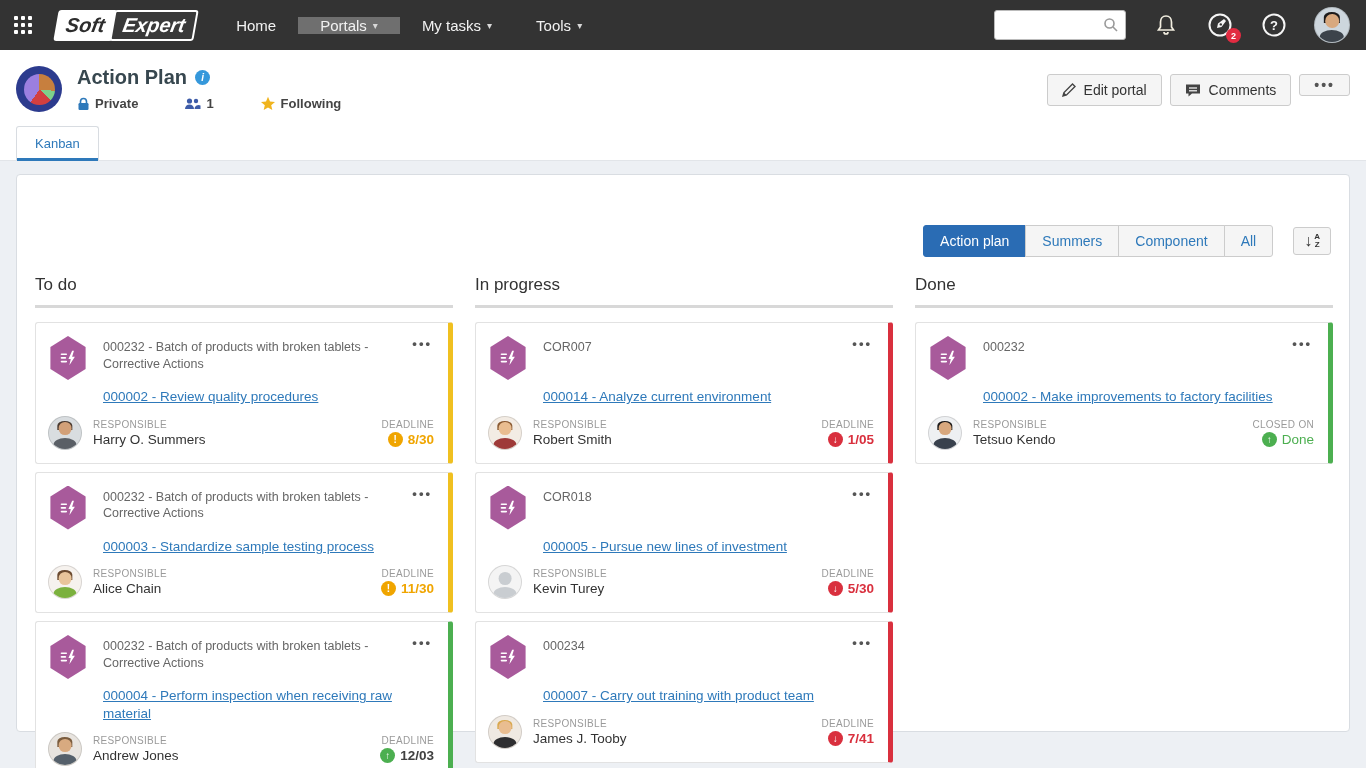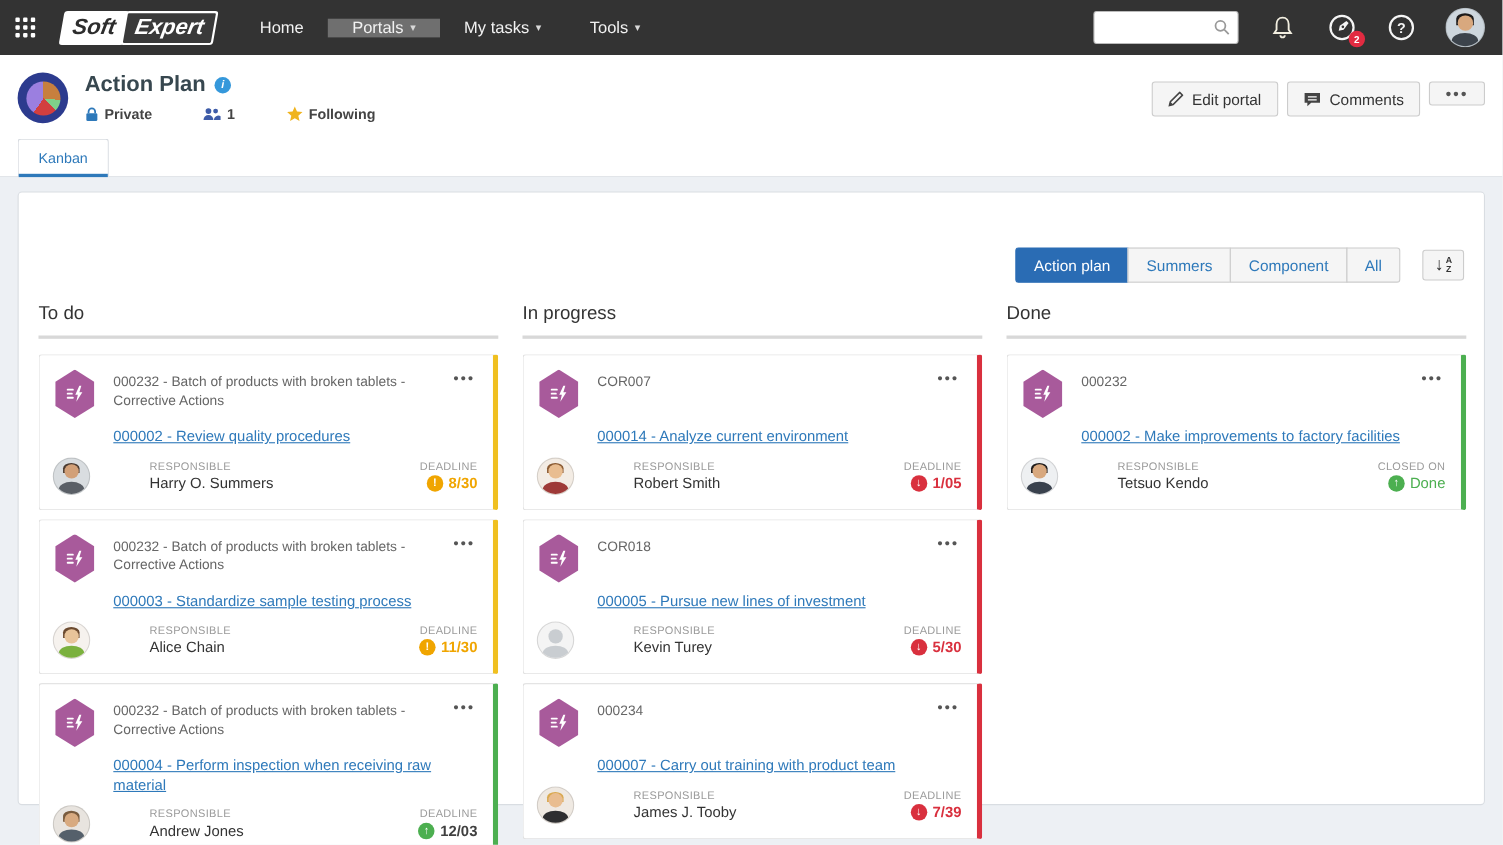--- a/index.html
+++ b/index.html
@@ -93,21 +93,21 @@
   .card.late { border-right-color:#d9303e; }
   .card.ok   { border-right-color:#4caf50; }
   .card-head { display:flex; align-items:flex-start; }
   .hex { width:40px; height:44px; flex:none; background:#a85a9b;
     clip-path:polygon(50% 0%, 94% 25%, 94% 75%, 50% 100%, 6% 75%, 6% 25%);
     display:flex; align-items:center; justify-content:center; }
   .card-context { flex:1; margin:3px 10px 0 15px; font-size:12.5px; color:#666; line-height:1.35; }
   .card-menu { background:none; border:none; color:#888; font-size:13px; cursor:pointer; padding:0 2px; }
   .card-link { display:block; margin:8px 0 10px 55px; font-size:13.5px; font-weight:normal;
     color:#2e79ba; text-decoration:underline; line-height:1.3; }
-  .card-foot { display:flex; align-items:center;gap:43px; }
+  .card-foot { display:flex; align-items:center; }
   .foot-resp { margin-left:11px; flex:1; }
   .lab { font-size:10px; color:#9a9a9a; letter-spacing:.3px; }
   .resp-name { font-size:13.5px; color:#333; margin-top:2px; }
   .foot-date { text-align:right; }
   .date-val { display:flex; align-items:center; justify-content:flex-end; gap:5px; margin-top:2px;
     font-size:13.5px; font-weight:bold; }
   .st-ico { width:15px; height:15px; border-radius:50%; color:#fff; font-size:10px; font-weight:bold;
     display:flex; align-items:center; justify-content:center; flex:none; }
   .warn-t .st-ico { background:#f0a500; } .warn-t .date-txt { color:#f0a500; }
   .late-t .st-ico { background:#d9303e; } .late-t .date-txt { color:#d9303e; }
@@ -491,21 +491,21 @@
                 <i class="body"></i>
               </span>
             <div class="foot-resp">
               <div class="lab">RESPONSIBLE</div>
               <div class="resp-name">James J. Tooby</div>
             </div>
             <div class="foot-date late-t">
               <div class="lab">DEADLINE</div>
               <div class="date-val">
                 <span class="st-ico">↓</span>
-                <span class="date-txt">7/39</span>
+                <span class="date-txt">7/41</span>
               </div>
             </div>
           </div>
         </div>
 
       </div>
     </div>
 
     <div class="col">
       <div class="col-title">Done</div>

